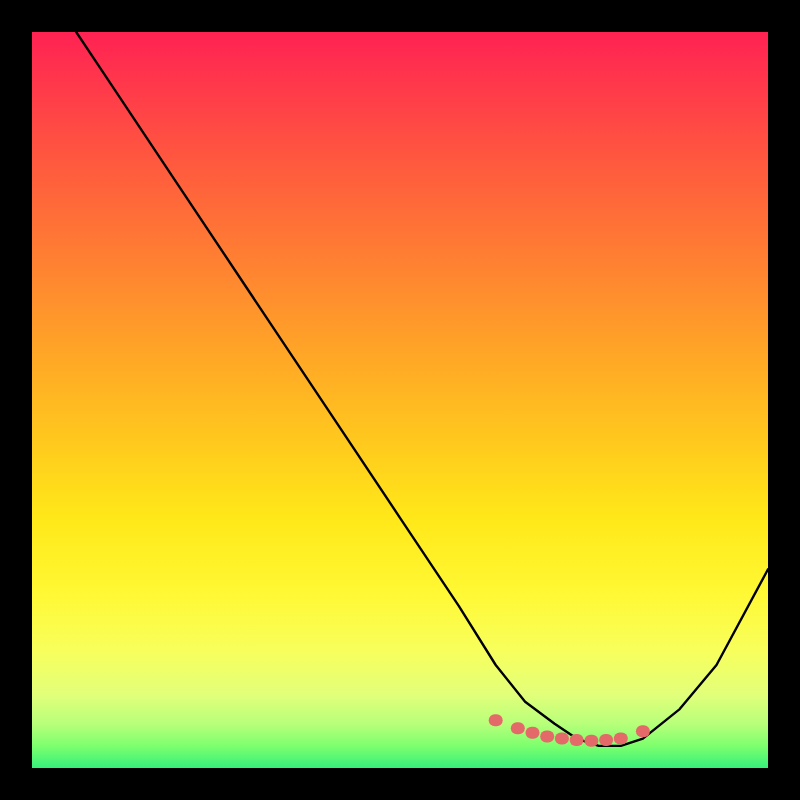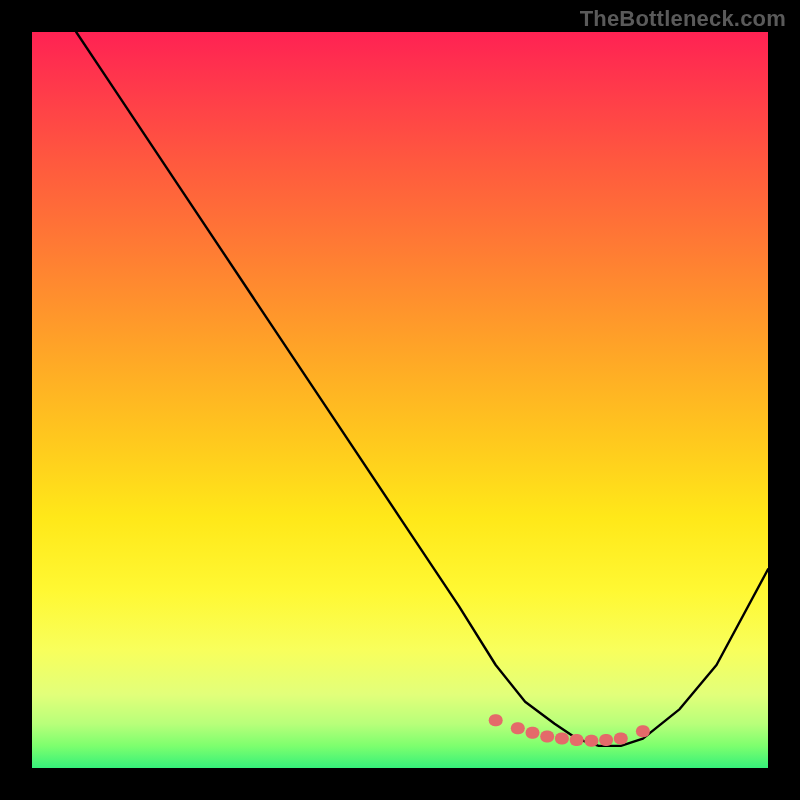--- a/index.html
+++ b/index.html
@@ -52,21 +52,20 @@
     position: absolute;
     inset: 0;
     width: 100%;
     height: 100%;
   }
 </style>
 </head>
 <body>
 
 <div class="frame">
-  <div class="watermark">TheBottleneck.com</div>
   <div class="plot-area">
     <div class="gradient"></div>
     <svg class="curve" viewBox="0 0 736 736" preserveAspectRatio="none">
       <path id="curve-path" fill="none" stroke="#000" stroke-width="2.4" stroke-linecap="round" stroke-linejoin="round" d="M44.2 0.0 L73.6 44.2 L147.2 154.6 L220.8 265.0 L294.4 375.4 L368.0 485.8 L426.9 574.1 L463.7 633.0 L493.1 669.8 L522.6 691.8 L544.6 706.6 L566.7 713.9 L588.8 713.9 L610.9 706.6 L647.7 677.1 L684.5 633.0 L736.0 537.3"></path>
       <g id="marker-group">
           <rect x="456.7" y="682.2" width="14" height="12" rx="6" ry="6" fill="#e46a6a"></rect>
           <rect x="478.8" y="690.3" width="14" height="12" rx="6" ry="6" fill="#e46a6a"></rect>
           <rect x="493.5" y="694.7" width="14" height="12" rx="6" ry="6" fill="#e46a6a"></rect>
           <rect x="508.2" y="698.4" width="14" height="12" rx="6" ry="6" fill="#e46a6a"></rect>
           <rect x="522.9" y="700.6" width="14" height="12" rx="6" ry="6" fill="#e46a6a"></rect>

